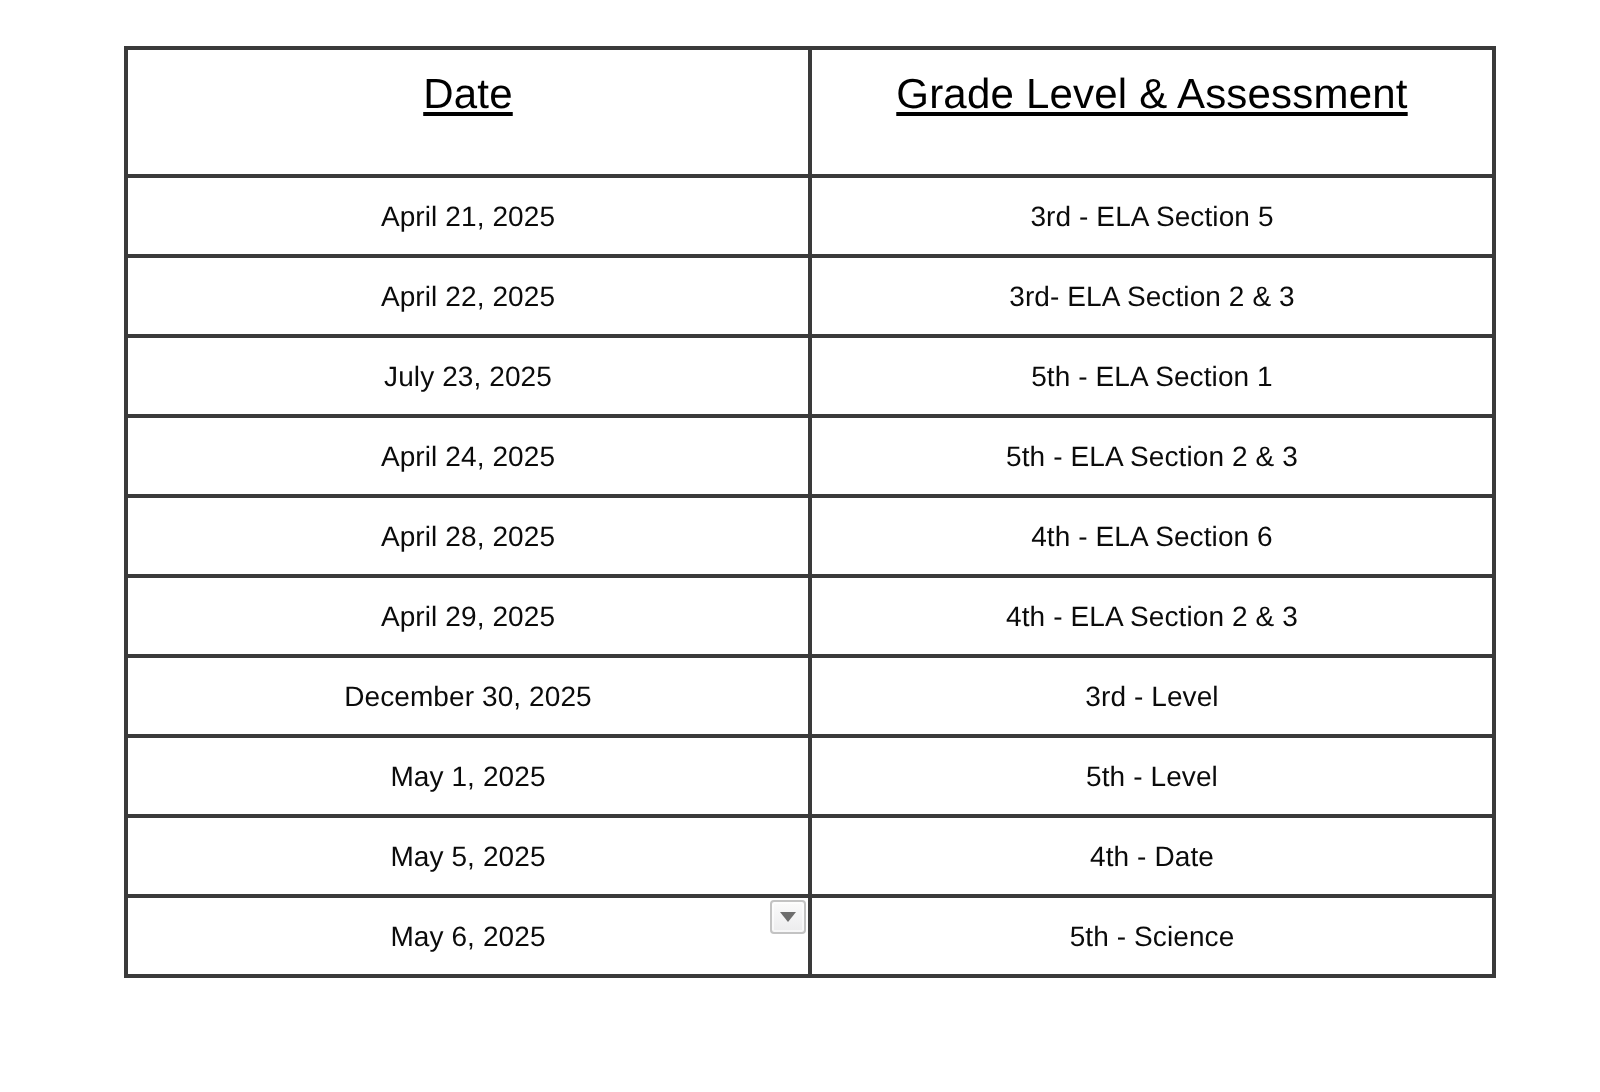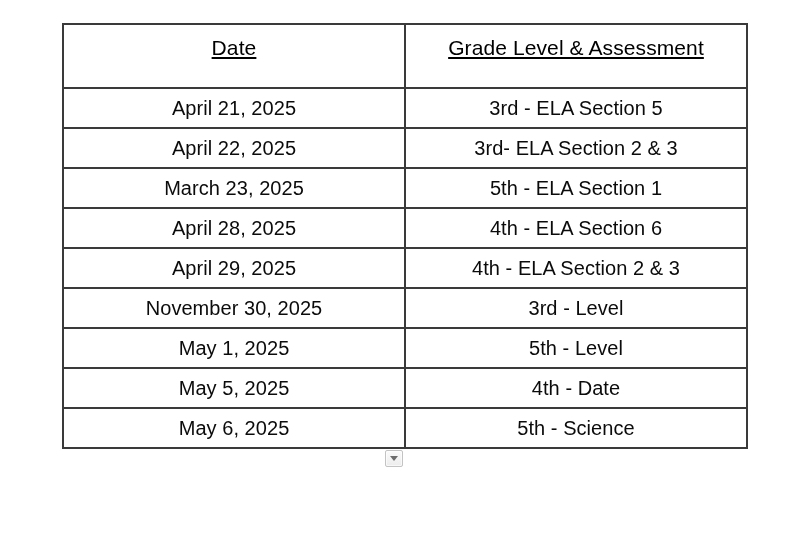--- a/index.html
+++ b/index.html
@@ -66,21 +66,21 @@
   
   .schedule-table tbody td {
     height: 40px;
     text-align: center;
     vertical-align: middle;
     box-sizing: border-box;
   }
 
   .cell-text {
     display: block;
-    font-size: 20px;
+    font-size: 14px;
     line-height: 22px;
     color: #0b0b0b;
     letter-spacing: 0.05px;
   }
 
   
   .dropdown-widget {
     position: absolute;
     left: 385px;
     top: 450px;
@@ -137,45 +137,53 @@
         <tr>
           <td class="col-date">
             <span class="cell-text">April 22, 2025</span>
           </td>
           <td class="col-assessment">
             <span class="cell-text">3rd- ELA Section 2 &amp; 3</span>
           </td>
         </tr>
         <tr>
           <td class="col-date">
-            <span class="cell-text">March 23, 2025</span>
+            <span class="cell-text">July 23, 2025</span>
           </td>
           <td class="col-assessment">
             <span class="cell-text">5th - ELA Section 1</span>
           </td>
         </tr>
         <tr>
           <td class="col-date">
+            <span class="cell-text">April 24, 2025</span>
+          </td>
+          <td class="col-assessment">
+            <span class="cell-text">5th - ELA Section 2 &amp; 3</span>
+          </td>
+        </tr>
+        <tr>
+          <td class="col-date">
             <span class="cell-text">April 28, 2025</span>
           </td>
           <td class="col-assessment">
             <span class="cell-text">4th - ELA Section 6</span>
           </td>
         </tr>
         <tr>
           <td class="col-date">
             <span class="cell-text">April 29, 2025</span>
           </td>
           <td class="col-assessment">
             <span class="cell-text">4th - ELA Section 2 &amp; 3</span>
           </td>
         </tr>
         <tr>
           <td class="col-date">
-            <span class="cell-text">November 30, 2025</span>
+            <span class="cell-text">December 30, 2025</span>
           </td>
           <td class="col-assessment">
             <span class="cell-text">3rd - Level</span>
           </td>
         </tr>
         <tr>
           <td class="col-date">
             <span class="cell-text">May 1, 2025</span>
           </td>
           <td class="col-assessment">

